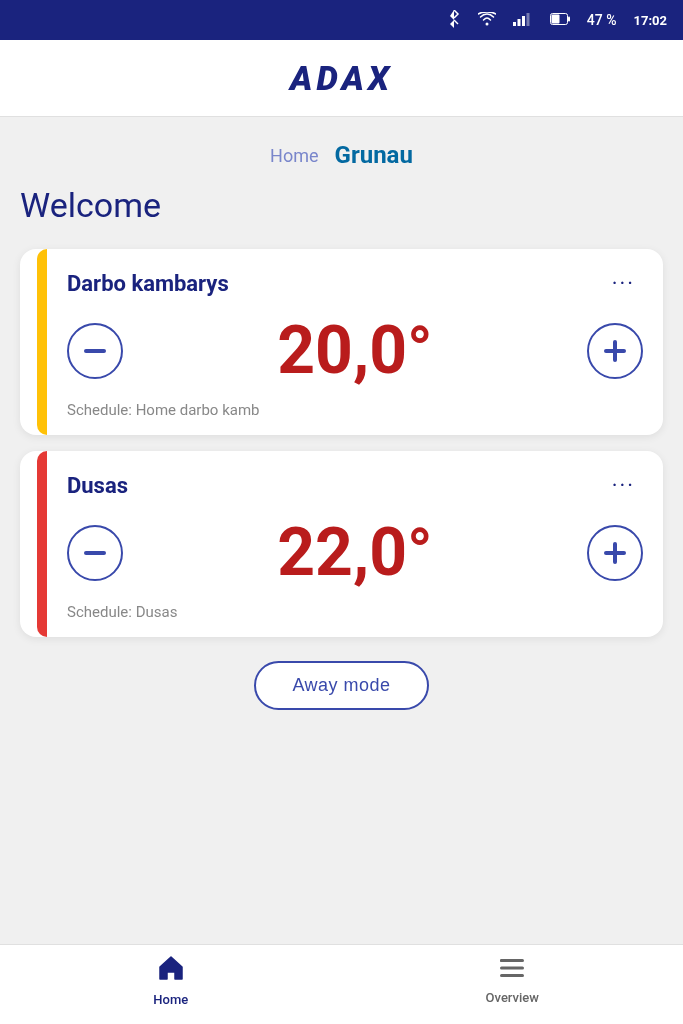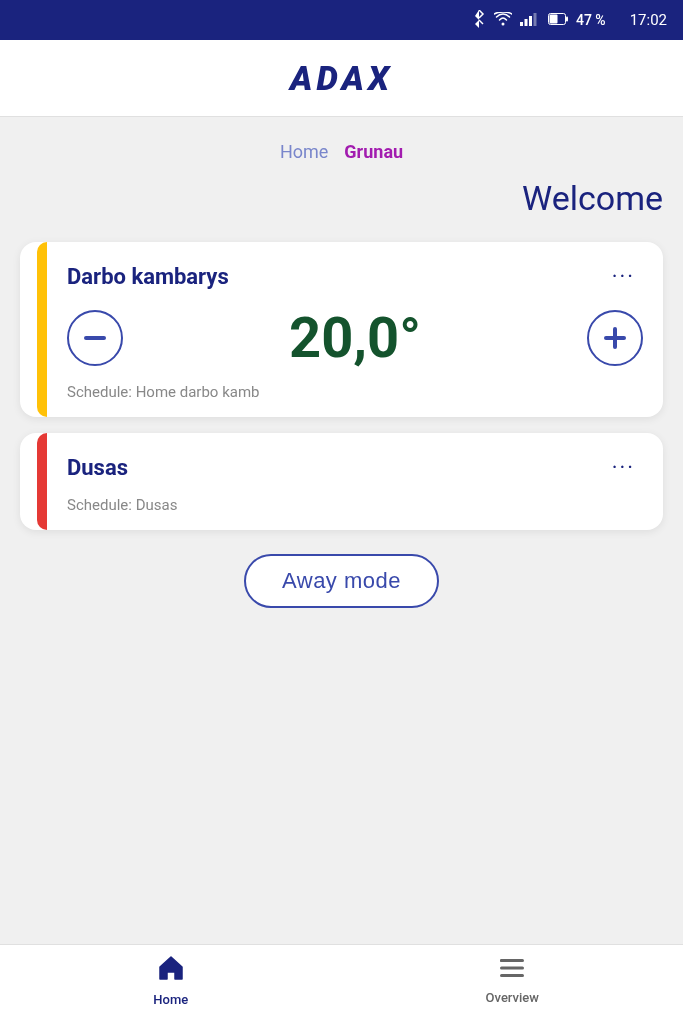--- a/index.html
+++ b/index.html
@@ -22,26 +22,25 @@
       align-items: center;
       justify-content: flex-end;
       padding: 0 16px;
       gap: 8px;
       font-size: 14px;
       font-weight: 500;
     }
     .status-icons {
       display: flex;
       align-items: center;
-      gap: 8px;
+      gap: 17px;
     }
     .status-time {
-      font-size: 15px;
-      font-weight: 400;
-      margin-left: 16px;
+      font-size: 13px;
+      font-weight: 700;
     }
     .status-battery {
       font-size: 14px;
     }
 
     
     .app-header {
       background: white;
       display: flex;
       align-items: flex-start;
@@ -74,28 +73,28 @@
     }
     .breadcrumb-home {
       color: #7986cb;
       font-size: 18px;
     }
     .breadcrumb-separator {
       color: #7986cb;
       font-size: 18px;
     }
     .breadcrumb-current {
-      color: #a21caf;
-      font-size: 18px;
+      color: #0369a1;
+      font-size: 24px;
       font-weight: 700;
     }
 
     
     .welcome-title {
-      text-align: right;
+      text-align: left;
       font-size: 34px;
       font-weight: 400;
       color: #1a237e;
       margin-bottom: 24px;
     }
 
     
     .device-card {
       background: white;
       border-radius: 16px;
@@ -151,43 +150,43 @@
       display: flex;
       align-items: center;
       justify-content: center;
       cursor: pointer;
       color: #3949ab;
       font-size: 28px;
       font-weight: 300;
       user-select: none;
     }
     .temp-display {
-      font-size: 56px;
+      font-size: 66px;
       font-weight: 700;
-      color: #14532d;
+      color: #b91c1c;
       text-align: right;
     }
     .card-schedule {
       font-size: 15px;
       color: #888;
       margin-top: 8px;
     }
 
     
     .away-mode-container {
       display: flex;
       justify-content: center;
       margin: 24px 0 16px 0;
     }
     .away-mode-btn {
       border: 2px solid #3949ab;
       border-radius: 30px;
       background: white;
       color: #3949ab;
-      font-size: 22px;
+      font-size: 18px;
       padding: 12px 36px;
       cursor: pointer;
       font-weight: 500;
       letter-spacing: 0.5px;
     }
 
     
     .bottom-nav {
       background: white;
       border-top: 1px solid #e0e0e0;
@@ -300,20 +299,34 @@
     </div>
   </div>
 
   <div class="device-card">
     <div class="card-indicator red"></div>
     <div class="card-body">
       <div class="card-header-row">
         <span class="card-name">Dusas</span>
         <span class="card-menu">···</span>
       </div>
+      <div class="card-controls">
+        <button class="control-btn">
+          <svg width="22" height="4" viewBox="0 0 22 4">
+              <rect x="0" y="0" width="22" height="4" rx="2" fill="#3949ab"></rect>
+            </svg>
+        </button>
+        <span class="temp-display">22,0°</span>
+        <button class="control-btn">
+          <svg width="22" height="22" viewBox="0 0 22 22">
+            <rect x="0" y="9" width="22" height="4" rx="2" fill="#3949ab"></rect>
+            <rect x="9" y="0" width="4" height="22" rx="2" fill="#3949ab"></rect>
+          </svg>
+        </button>
+      </div>
       <div class="card-schedule">Schedule: Dusas</div>
     </div>
   </div>
 
   <div class="away-mode-container">
     <button class="away-mode-btn">Away mode</button>
   </div>
 
 </div>
 

